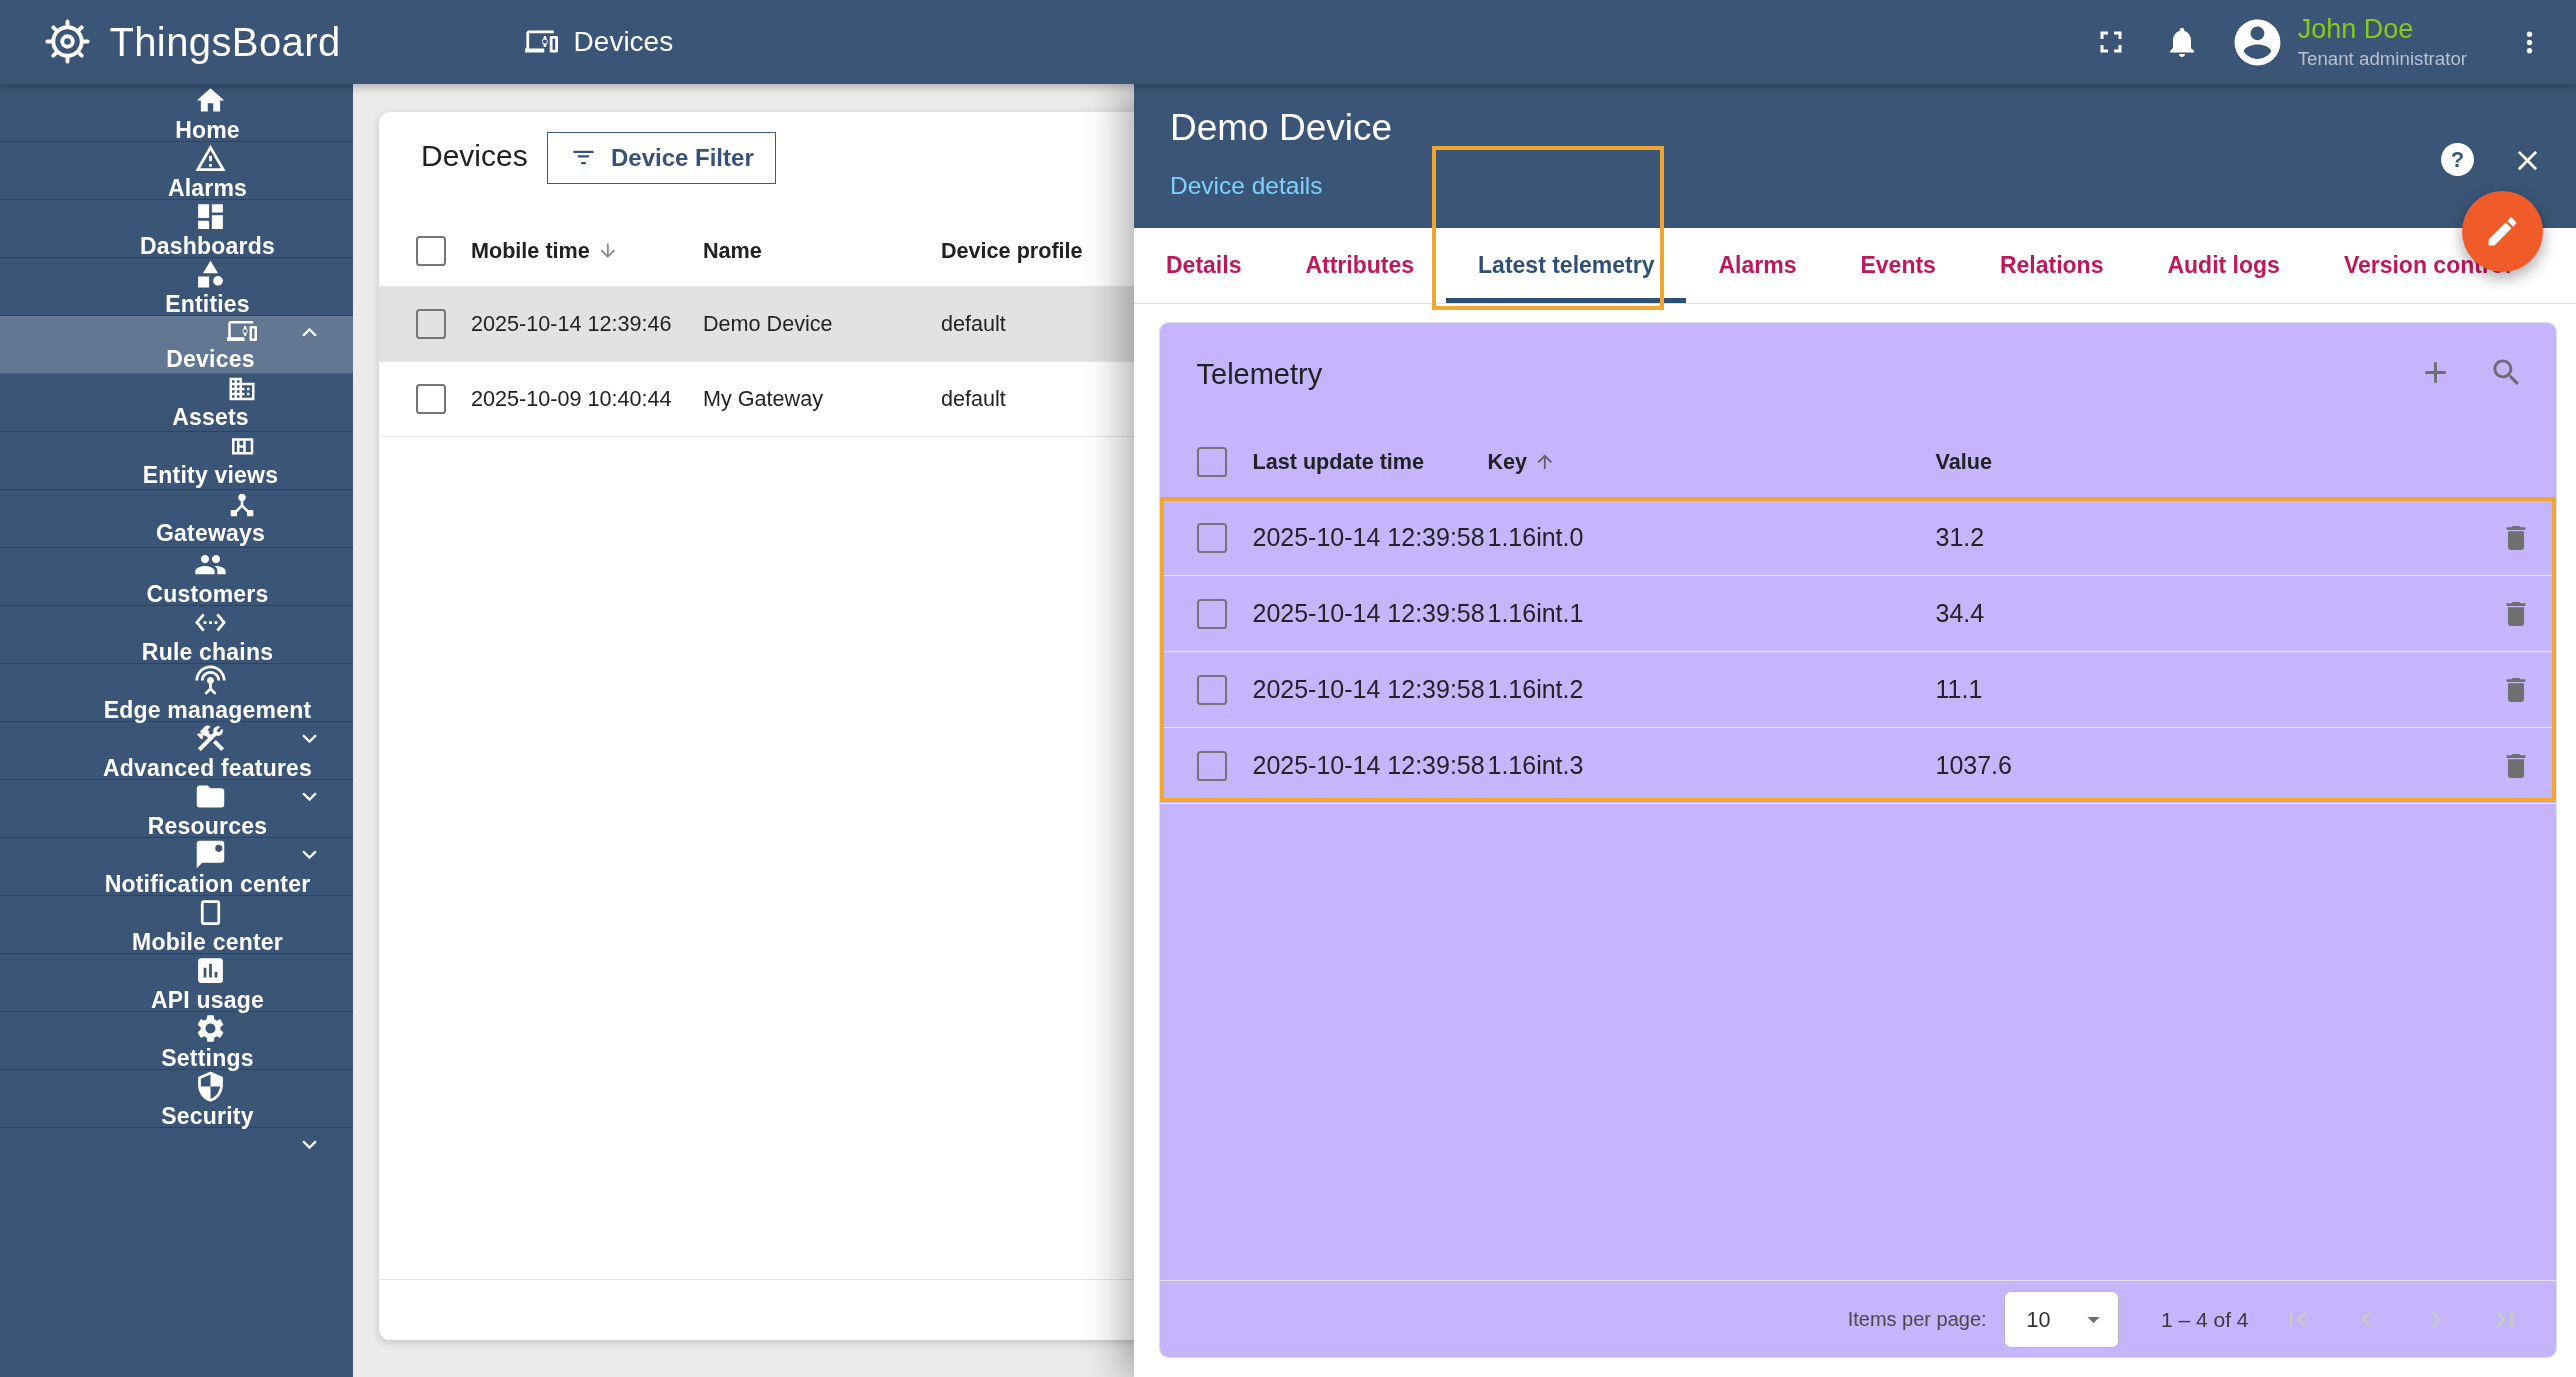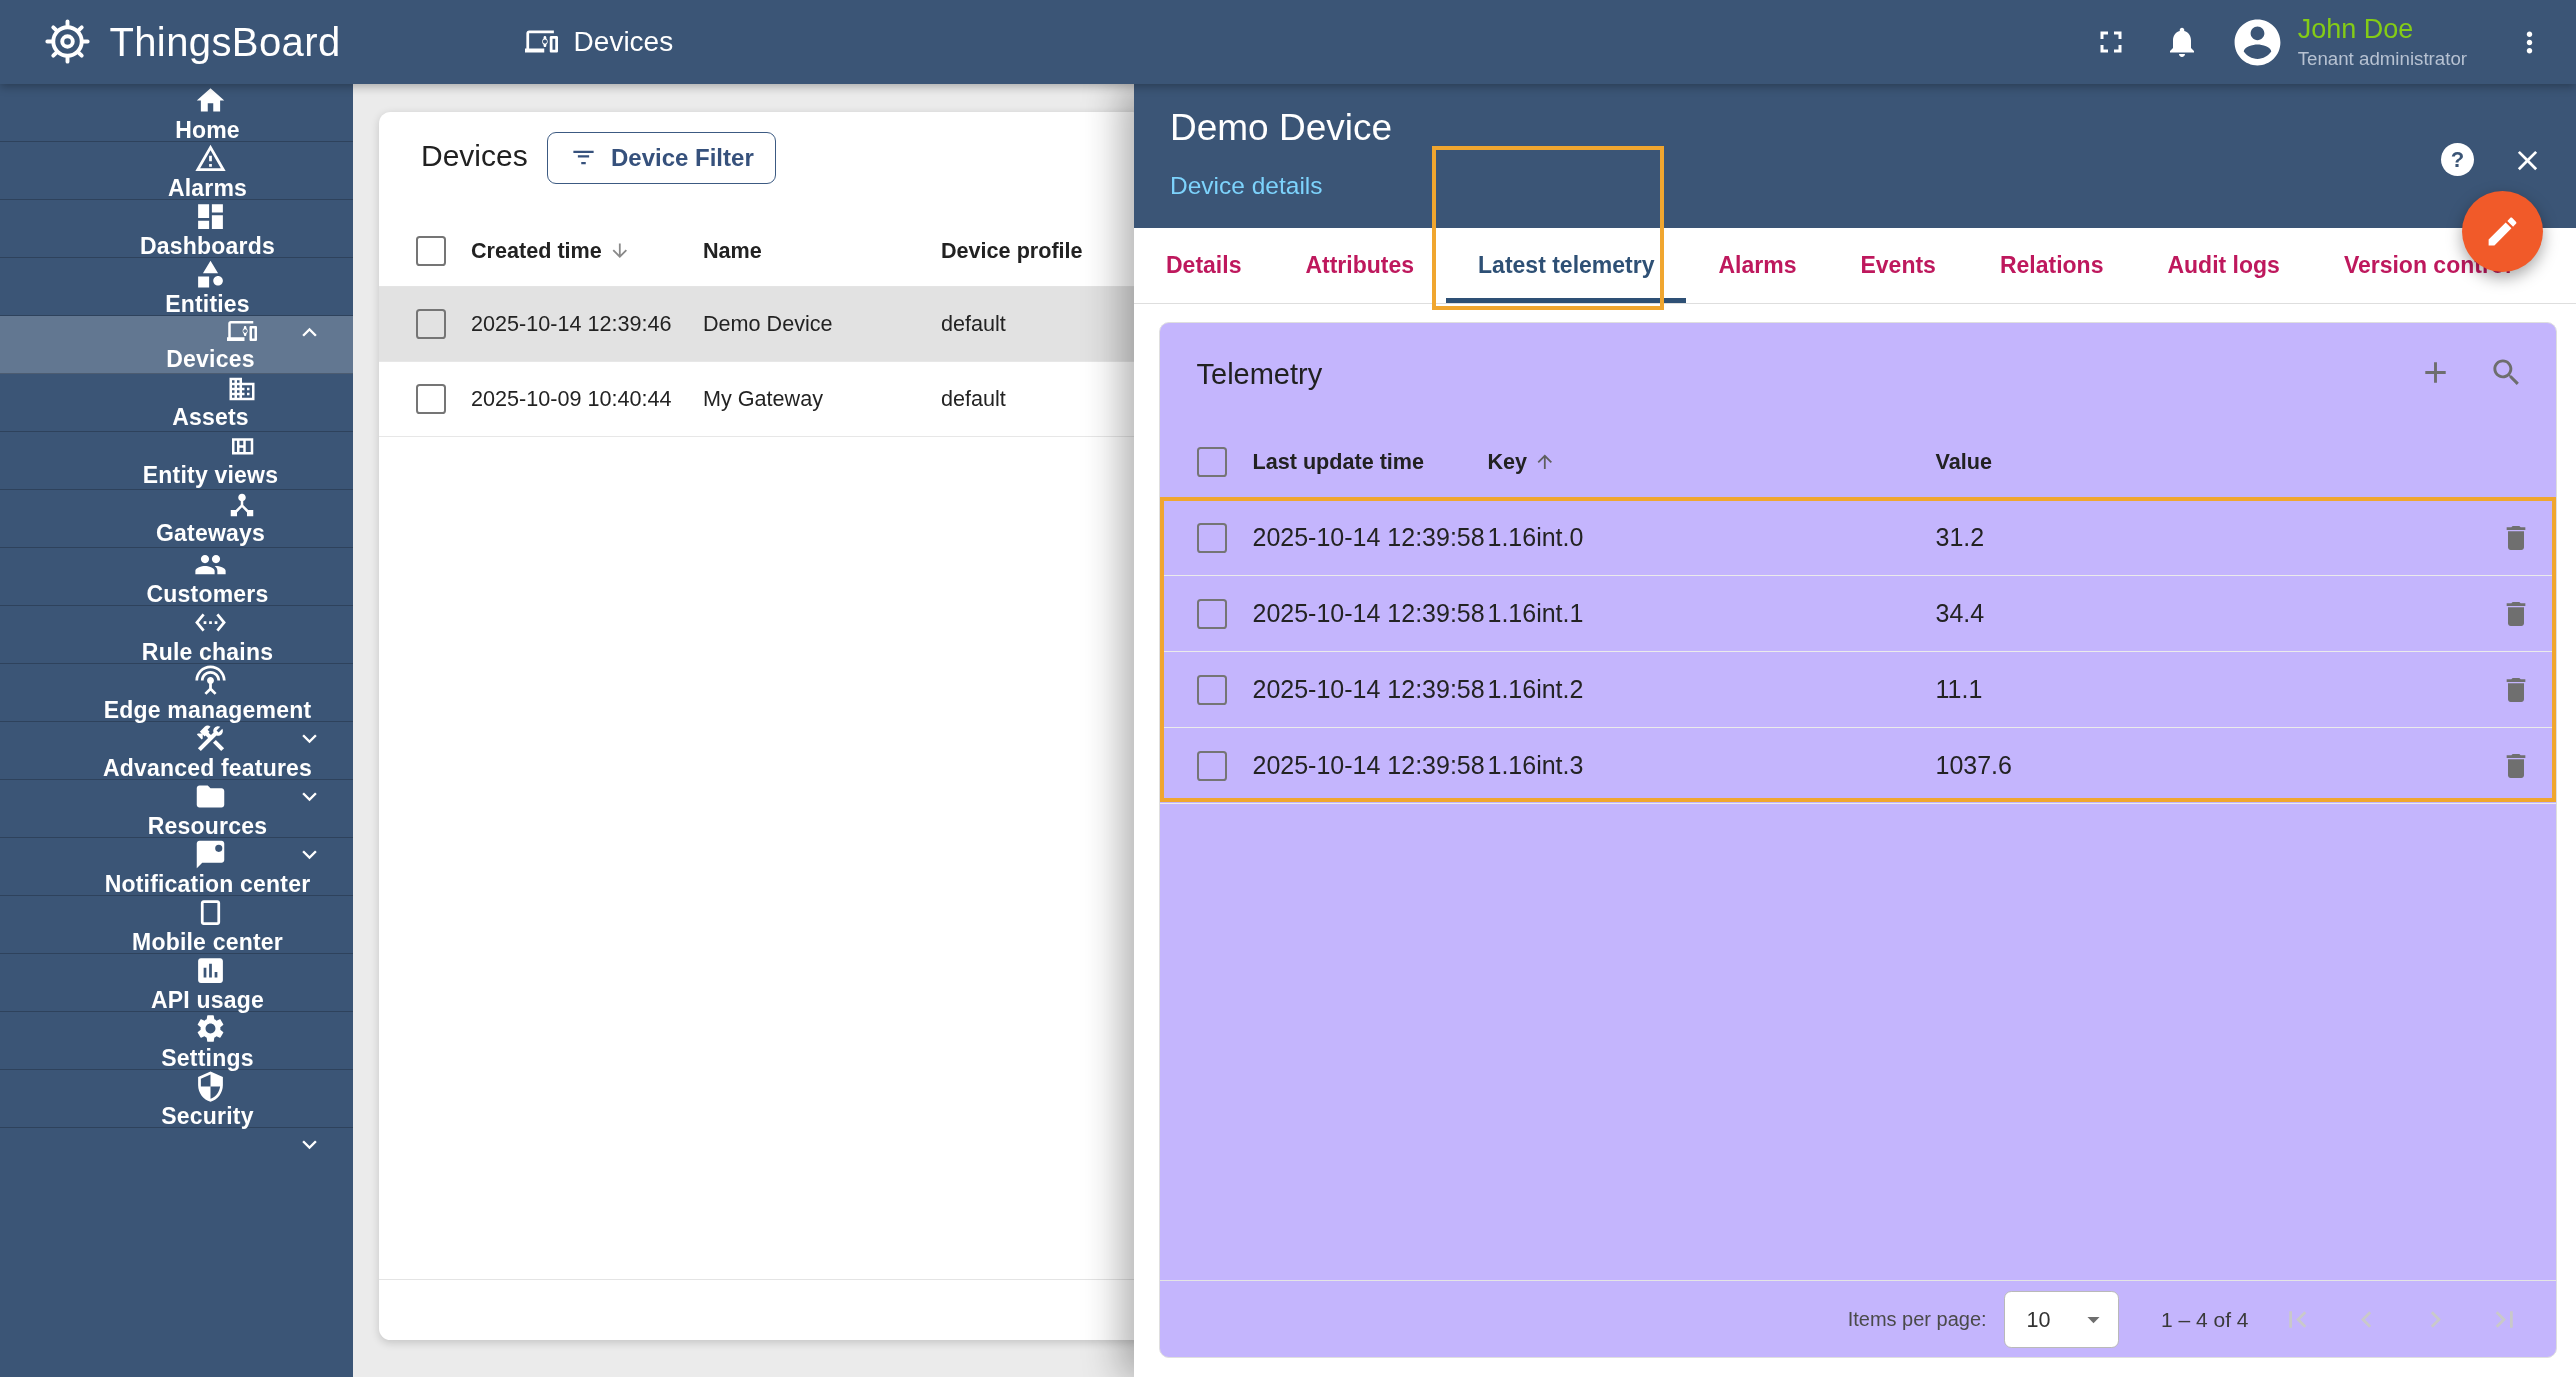--- a/index.html
+++ b/index.html
@@ -30,21 +30,21 @@
   .nav-item.sub .nav-label{margin-left:68px;}
   .nav-item.selected{background:rgba(255,255,255,0.2);}
   .nav-chevron{margin-left:auto;margin-right:29px;width:29px;height:29px;}
 
   
   .devices-card{position:absolute;left:379px;top:112px;width:765px;height:1228px;background:#fff;
                 border-radius:11.5px;box-shadow:0 2.2px 8.6px rgba(0,0,0,0.16);z-index:5;overflow:hidden;}
   .card-head{position:relative;height:104px;}
   .devices-title{position:absolute;left:42px;top:27px;font-size:30px;color:#212121;}
   .filter-btn{position:absolute;left:168px;top:20px;height:52px;padding:0 21.6px;display:flex;align-items:center;gap:14.4px;
-              background:#fff;border:1.4px solid #3c5a82;border-radius:9px;cursor:pointer;}
+              background:#fff;border:1.4px solid #3c5a82;border-radius:0;cursor:pointer;}
   .filter-btn span{font-size:24px;font-weight:700;color:#36517c;}
   .tbl-head{display:flex;align-items:center;height:70px;border-bottom:0.7px solid #e4e4e4;font-size:21.6px;font-weight:700;color:#222;}
   .tbl-row{display:flex;align-items:center;height:74px;border-bottom:0.7px solid #e7e7e7;font-size:21.6px;color:#232323;}
   .tbl-row.selected{background:#e2e2e2;}
   .col-cb{margin-left:37px;width:55px;flex:0 0 55px;display:flex;align-items:center;}
   .col-time{width:232px;flex:0 0 232px;display:flex;align-items:center;gap:7.2px;}
   .col-name{width:238px;flex:0 0 238px;}
   .col-prof{flex:1;}
   .cb{width:26px;height:26px;border:2.9px solid #757575;border-radius:3.6px;background:transparent;box-sizing:content-box;cursor:pointer;padding:0;}
   .card-foot{position:absolute;left:0;right:0;top:1167px;border-top:0.7px solid #e4e4e4;height:61px;}
@@ -282,21 +282,21 @@
             </svg>
           </span>
         <span>Device Filter</span>
       </button>
     </div>
     <div class="tbl-head">
       <span class="col-cb">
           <button class="cb"></button>
         </span>
       <span class="col-time">
-        <span>Created time</span>
+        <span>Mobile time</span>
         <span id="sort-desc-icon" style="display:flex">
             <svg width="21.6" height="21.6" viewBox="0 0 24 24">
               <path d="M20 12l-1.41-1.41L13 16.17V4h-2v12.17l-5.58-5.59L4 12l8 8 8-8z" fill="#8a8a8a"></path>
             </svg>
           </span>
       </span>
       <span class="col-name">Name</span>
       <span class="col-prof">Device profile</span>
     </div>
     <div id="device-rows">

